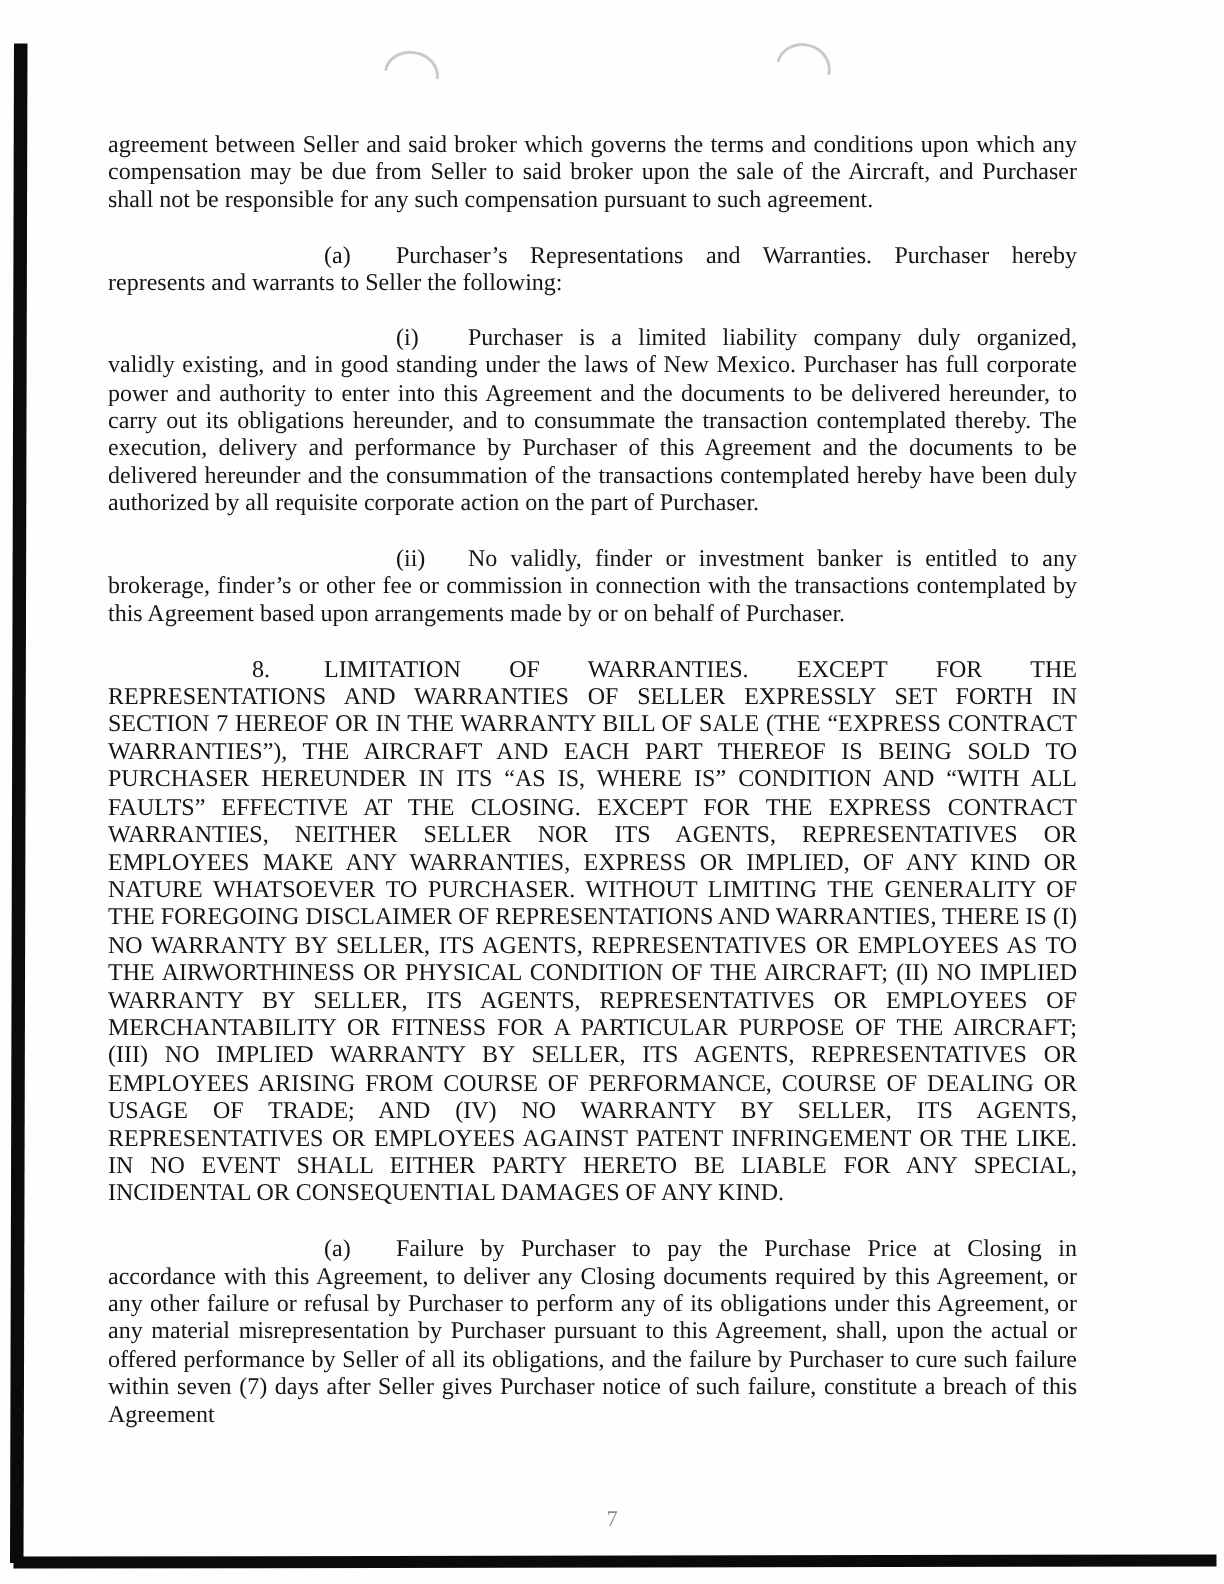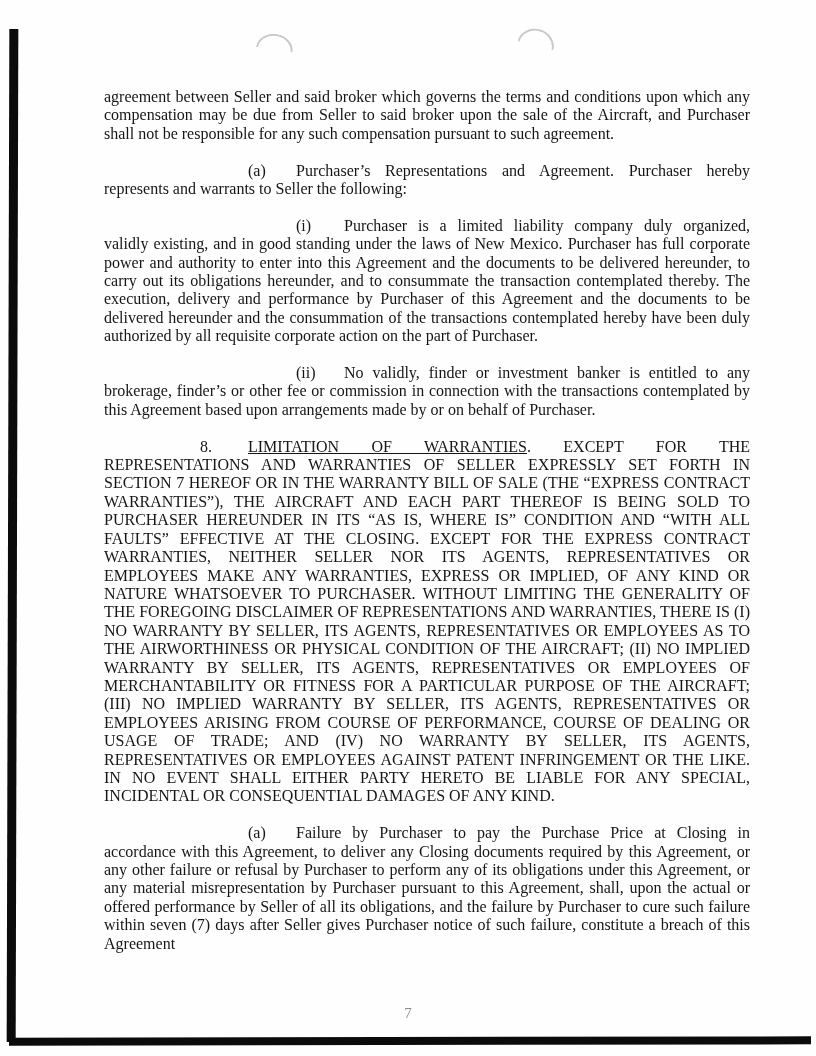--- a/index.html
+++ b/index.html
@@ -11,40 +11,40 @@
     position: relative;
     width: 816px;
     height: 1056px;
     background: #fefefe;
     overflow: hidden;
     font-family: "Liberation Serif", "DejaVu Serif", serif;
     color: #151515;
   }
   .content {
     position: absolute;
-    left: 104px;
+    left: 72px;
     top: 88px;
     width: 646px;
   }
   p.para {
     margin: 0 0 18.4px 0;
     font-size: 16px;
     line-height: 18.4px;
     text-align: justify;
   }
   p.para:last-child { margin-bottom: 12px; }
   .ind96  { text-indent: 96px; }
   .ind144 { text-indent: 144px; }
   .ind192 { text-indent: 192px; }
   .lbl {
     display: inline-block;
     width: 48px;
     text-indent: 0;
   }
-  .u { text-decoration: underline; }
+  .u { }
   .page-num {
     position: absolute;
     top: 1005px;
     left: 0;
     width: 100%;
     text-align: center;
     font-size: 15px;
     color: #8c8c8c;
   }
   
@@ -95,21 +95,21 @@
 
   <div class="scan-left"></div>
   <div class="scan-bottom"></div>
   <div class="ring ring-1"></div>
   <div class="ring ring-2"></div>
 
   <div class="content">
 
     <p class="para"><span>agreement between Seller and said broker which governs the terms and conditions upon which any compensation may be due from Seller to said broker upon the sale of the Aircraft, and Purchaser shall not be responsible for any such compensation pursuant to such agreement.</span></p>
 
-    <p class="para ind144"><span class="lbl">(a)</span><span>Purchaser’s Representations and Agreement.</span><span>  Purchaser hereby represents and warrants to Seller the following:</span></p>
+    <p class="para ind144"><span class="lbl">(a)</span><span>Purchaser’s Representations and Warranties.</span><span>  Purchaser hereby represents and warrants to Seller the following:</span></p>
 
     <p class="para ind192"><span class="lbl">(i)</span><span>Purchaser is a limited liability company duly organized, validly existing, and in good standing under the laws of New Mexico.  Purchaser has full corporate power and authority to enter into this Agreement and the documents to be delivered hereunder, to carry out its obligations hereunder, and to consummate the transaction contemplated thereby.  The execution, delivery and performance by Purchaser of this Agreement and the documents to be delivered hereunder and the consummation of the transactions contemplated hereby have been duly authorized by all requisite corporate action on the part of Purchaser.</span></p>
 
     <p class="para ind192"><span class="lbl">(ii)</span><span>No validly, finder or investment banker is entitled to any brokerage, finder’s or other fee or commission in connection with the transactions contemplated by this Agreement based upon arrangements made by or on behalf of Purchaser.</span></p>
 
     <p class="para ind96"><span class="lbl">8.</span><span class="u">LIMITATION OF WARRANTIES</span><span>.  EXCEPT FOR THE REPRESENTATIONS AND WARRANTIES OF SELLER EXPRESSLY SET FORTH IN SECTION 7 HEREOF OR IN THE WARRANTY BILL OF SALE (THE “EXPRESS CONTRACT WARRANTIES”), THE AIRCRAFT AND EACH PART THEREOF IS BEING SOLD TO PURCHASER HEREUNDER IN ITS “AS IS, WHERE IS” CONDITION AND “WITH ALL FAULTS” EFFECTIVE AT THE CLOSING.  EXCEPT FOR THE EXPRESS CONTRACT WARRANTIES, NEITHER SELLER NOR ITS AGENTS, REPRESENTATIVES OR EMPLOYEES MAKE ANY WARRANTIES, EXPRESS OR IMPLIED, OF ANY KIND OR NATURE WHATSOEVER TO PURCHASER.  WITHOUT LIMITING THE GENERALITY OF THE FOREGOING DISCLAIMER OF REPRESENTATIONS AND WARRANTIES, THERE IS (I) NO WARRANTY BY SELLER, ITS AGENTS, REPRESENTATIVES OR EMPLOYEES AS TO THE AIRWORTHINESS OR PHYSICAL CONDITION OF THE AIRCRAFT; (II) NO IMPLIED WARRANTY BY SELLER, ITS AGENTS, REPRESENTATIVES OR EMPLOYEES OF MERCHANTABILITY OR FITNESS FOR A PARTICULAR PURPOSE OF THE AIRCRAFT; (III) NO IMPLIED WARRANTY BY SELLER, ITS AGENTS, REPRESENTATIVES OR EMPLOYEES ARISING FROM COURSE OF PERFORMANCE, COURSE OF DEALING OR USAGE OF TRADE; AND (IV) NO WARRANTY BY SELLER, ITS AGENTS, REPRESENTATIVES OR EMPLOYEES AGAINST PATENT INFRINGEMENT OR THE LIKE.  IN NO EVENT SHALL EITHER PARTY HERETO BE LIABLE FOR ANY SPECIAL, INCIDENTAL OR CONSEQUENTIAL DAMAGES OF ANY KIND.</span></p>
 
 
     <p class="para ind144"><span class="lbl">(a)</span><span>Failure by Purchaser to pay the Purchase Price at Closing in accordance with this Agreement, to deliver any Closing documents required by this Agreement, or any other failure or refusal by Purchaser to perform any of its obligations under this Agreement, or any material misrepresentation by Purchaser pursuant to this Agreement, shall, upon the actual or offered performance by Seller of all its obligations, and the failure by Purchaser to cure such failure within seven (7) days after Seller gives Purchaser notice of such failure, constitute a breach of this Agreement</span></p>
 

